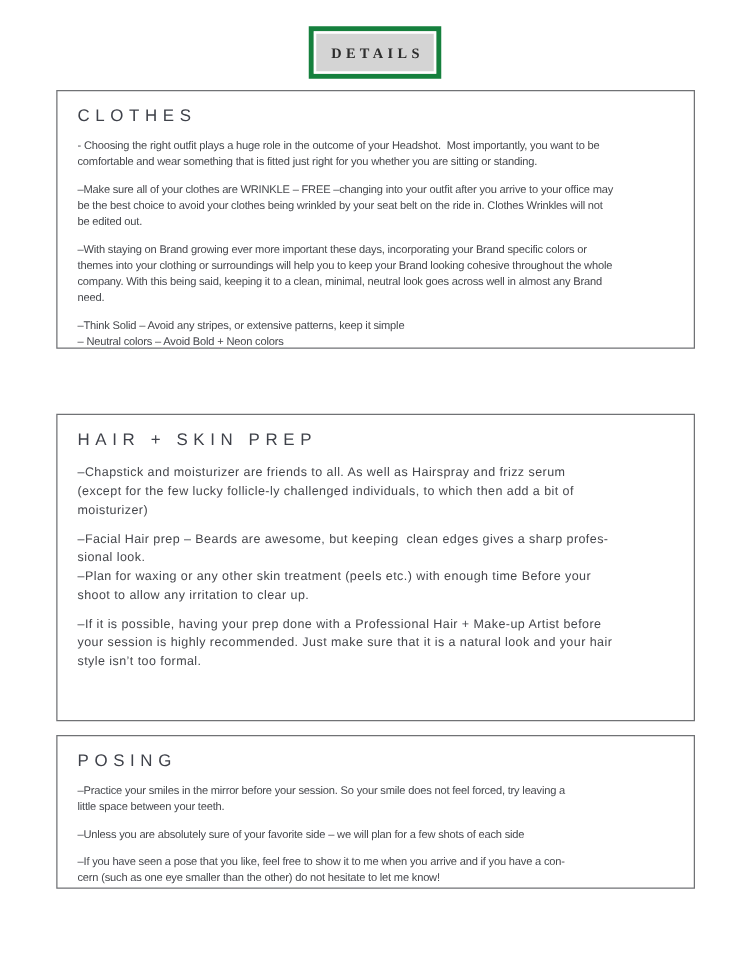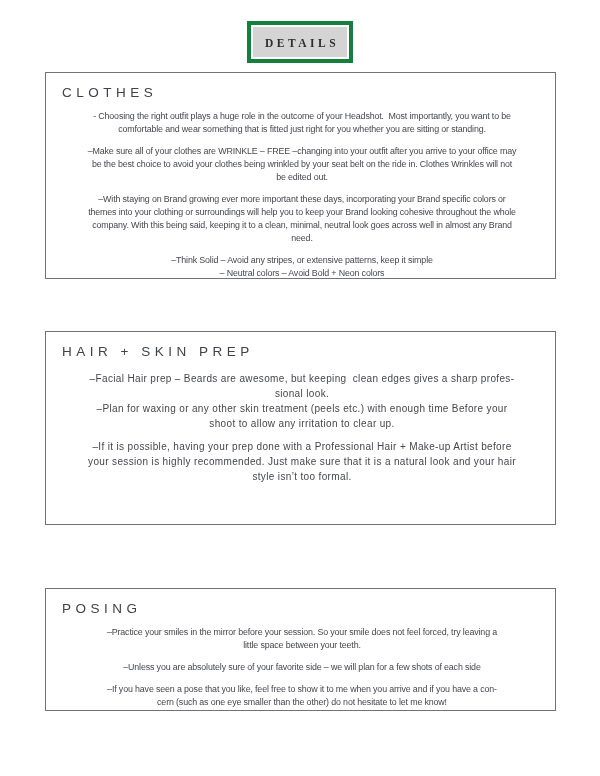--- a/index.html
+++ b/index.html
@@ -33,36 +33,35 @@
   }
 
   
   .card {
     position: absolute; left: 45px; width: 511px;
     border: 1.5px solid #707275; box-sizing: border-box;
     background: #ffffff; overflow: hidden;
     padding: 11px 13px 0 16px;
   }
   #sec-clothes { top: 72px;  height: 207px; }
-  #sec-hair    { top: 331px; height: 194px; }
+  #sec-hair    { top: 331px; height: 246px; }
   #sec-posing  { top: 588px; height: 123px; }
 
   .card h2 {
     margin: 0 0 8px 0;
     font-weight: 400; font-size: 13.5px;
     letter-spacing: 4.5px; line-height: 18px;
     color: #3f424a;
   }
   .sec-b h2 { margin-bottom: 10px; }
 
   .card p {
     white-space: pre-wrap;
     color: #45474c;
     margin: 0 0 9px 0;
-    text-align: center;
   }
   .sec-a p {
     font-size: 8.9px; letter-spacing: -0.15px; line-height: 13px;
   }
   .sec-b p {
     font-size: 10px; letter-spacing: 0.35px; line-height: 15px;
     margin-bottom: 8px;
   }
 </style>
 </head>
@@ -91,20 +90,23 @@
 need.</p>
     <p>–Think Solid – Avoid any stripes, or extensive patterns, keep it simple
 – Neutral colors – Avoid Bold + Neon colors
 – Business Casual/Semi formal attire is Highly recommended unless your line of work call for a Formal Business
 Suit or Uniform.
   If you choose to wear a suit, I would recommend starting with jacket off first, then add layers.</p>
   </section>
 
   <section class="card sec-b" id="sec-hair">
     <h2>HAIR + SKIN PREP</h2>
+    <p>–Chapstick and moisturizer are friends to all. As well as Hairspray and frizz serum
+(except for the few lucky follicle-ly challenged individuals, to which then add a bit of
+moisturizer)</p>
     <p>–Facial Hair prep – Beards are awesome, but keeping  clean edges gives a sharp profes-
 sional look.
 –Plan for waxing or any other skin treatment (peels etc.) with enough time Before your
 shoot to allow any irritation to clear up.</p>
     <p>–If it is possible, having your prep done with a Professional Hair + Make-up Artist before
 your session is highly recommended. Just make sure that it is a natural look and your hair
 style isn’t too formal.</p>
   </section>
 
   <section class="card sec-a" id="sec-posing">

